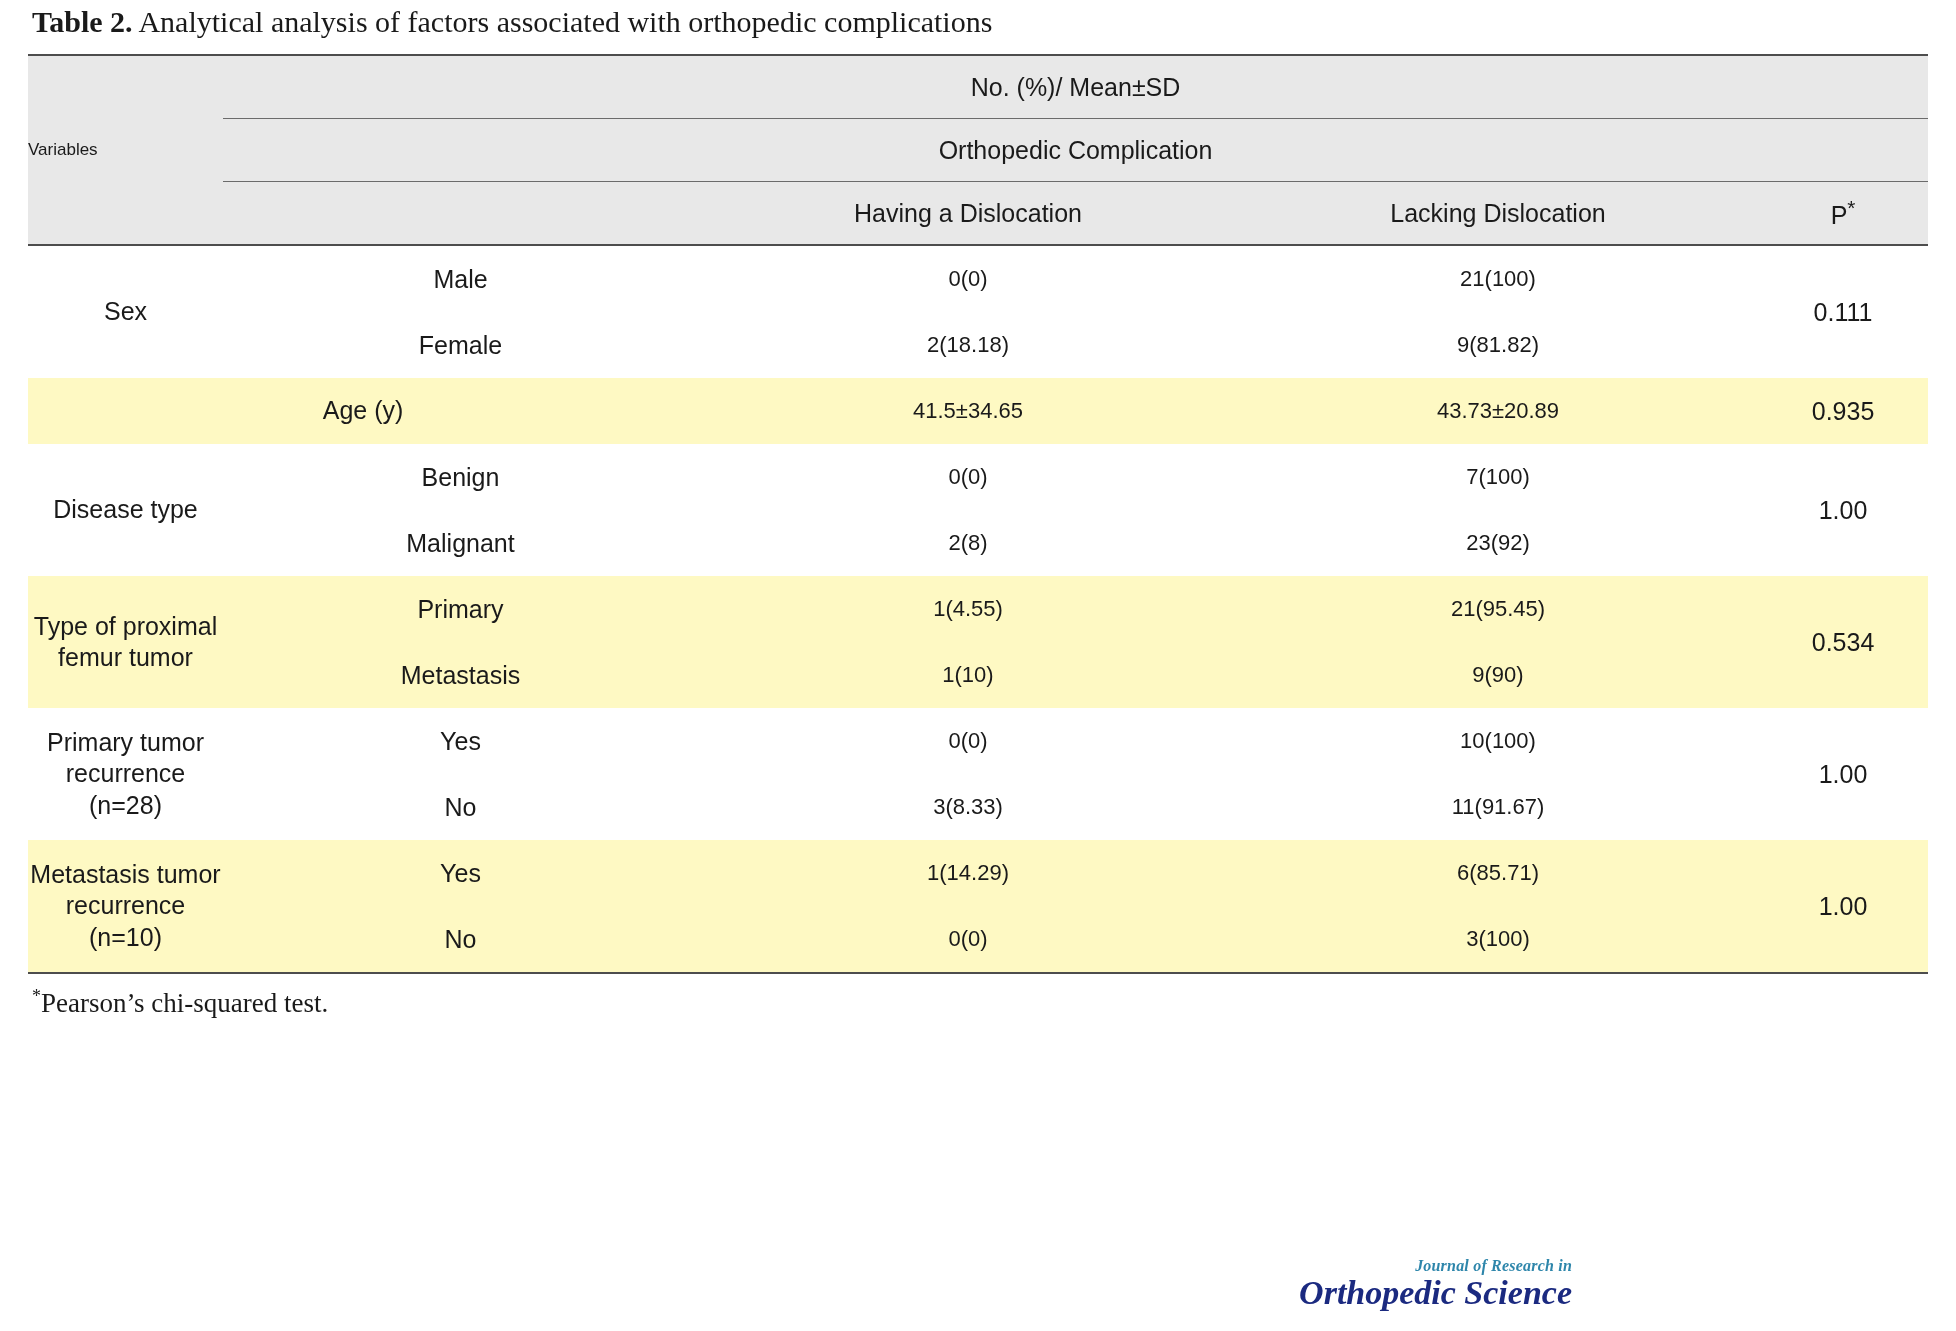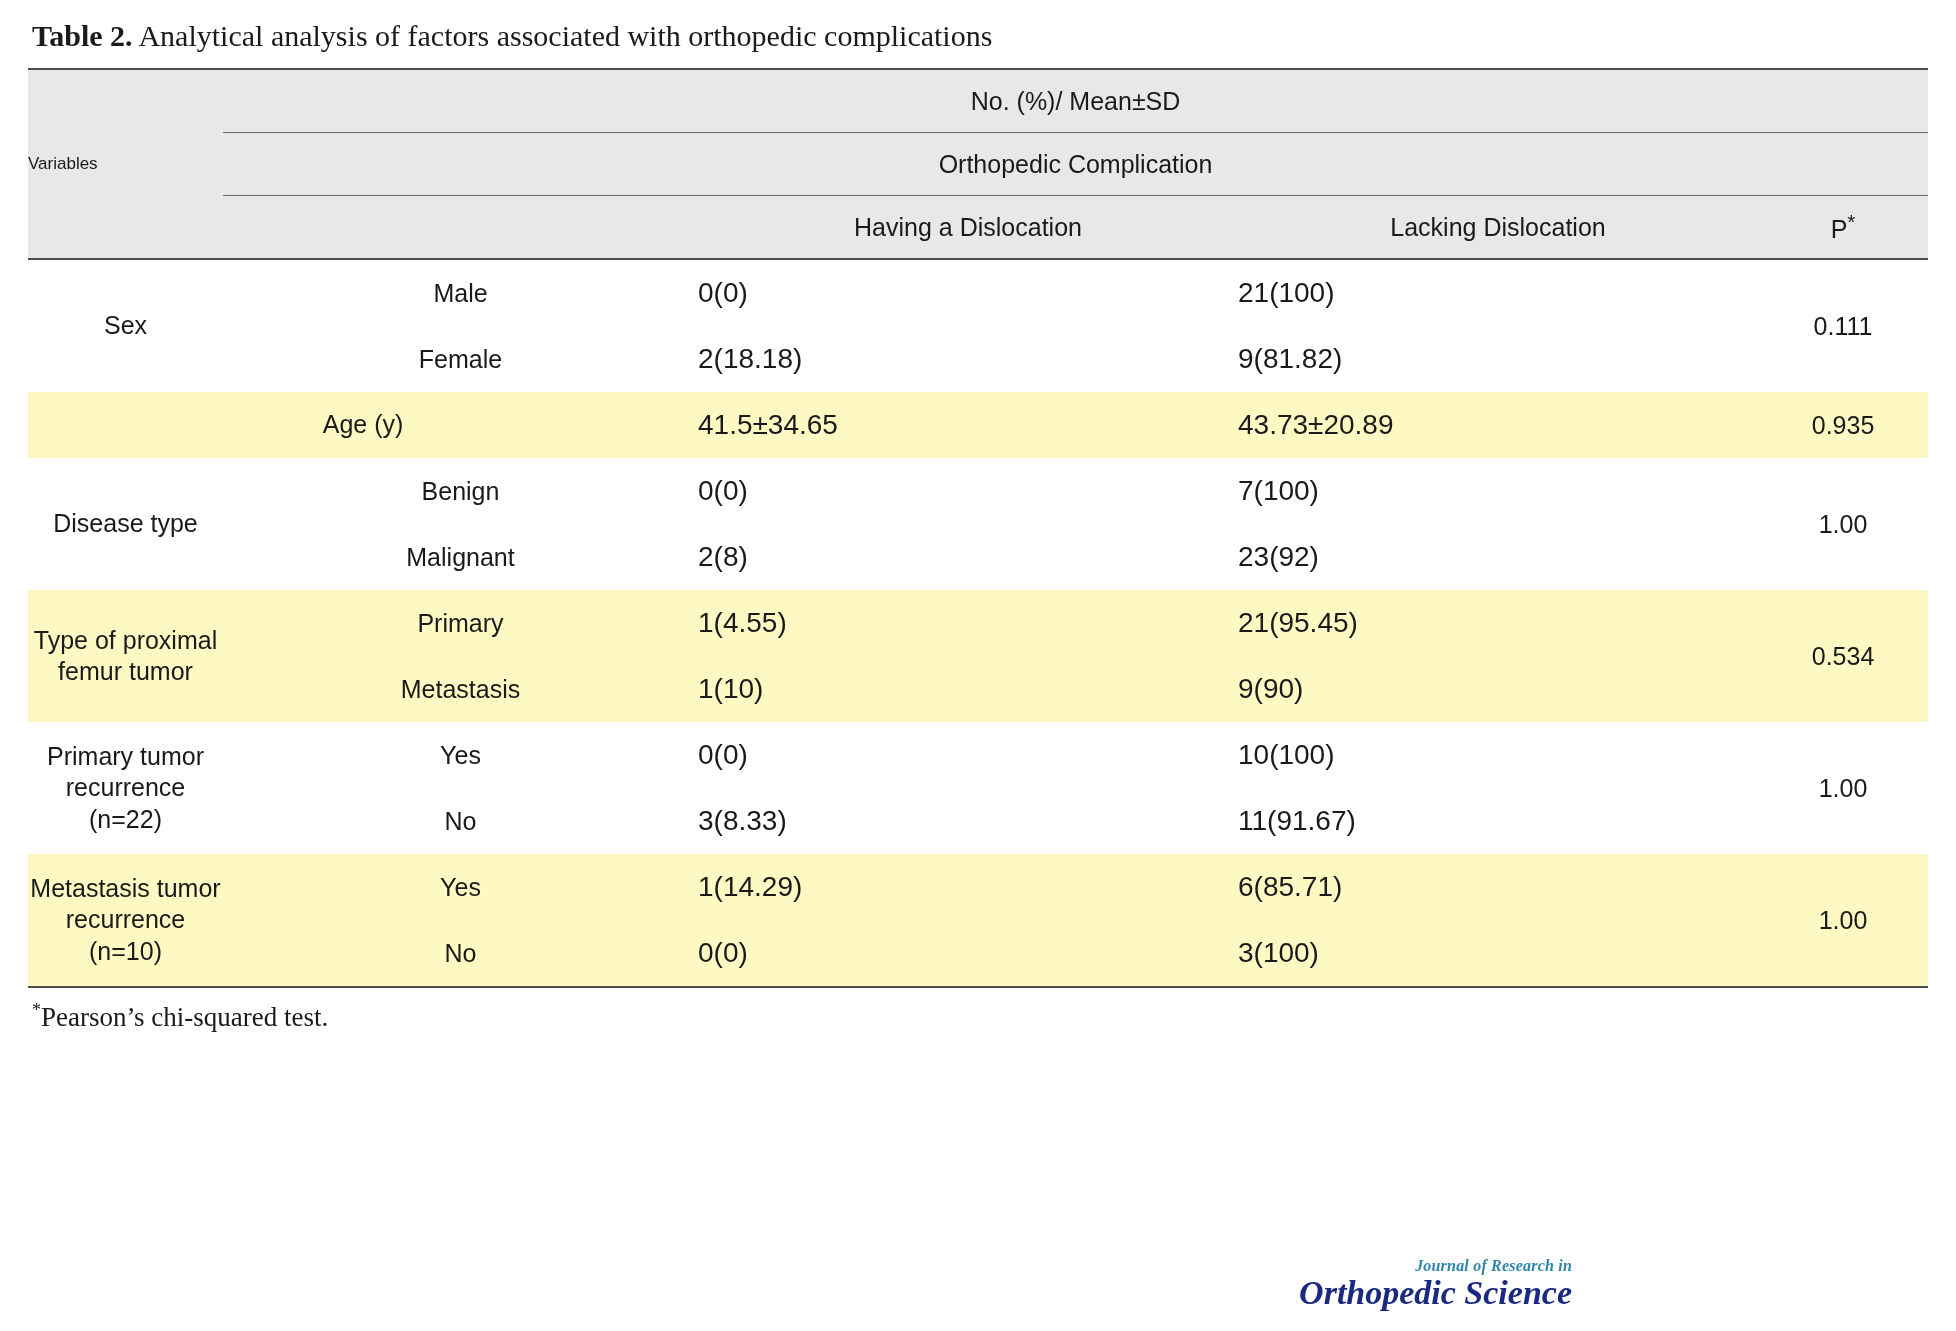--- a/index.html
+++ b/index.html
@@ -12,21 +12,21 @@
     height: 1331px;
     font-family: "Liberation Sans", sans-serif;
     color: #1a1a1a;
     overflow: hidden;
   }
   .page {
     position: relative;
     width: 1616px;
     height: 1331px;
     box-sizing: border-box;
-    padding: 18px 28px 0 28px;
+    padding: 4px 28px 0 28px;
   }
   
   .caption {
     font-family: "Liberation Serif", serif;
     font-size: 30px;
     line-height: 1.2;
     color: #1a1a1a;
     margin: 0 0 14px 4px;
     white-space: nowrap;
   }
@@ -52,22 +52,22 @@
   .row-shade { background: #fef9c3; }
   .row-plain { background: #ffffff; }
 
   .rule-top    { border-top: 2px solid #4d4d4d; }
   .rule-bottom { border-bottom: 2px solid #4d4d4d; }
   .c-sub {
     text-align: center;
     font-size: 25px;
   }
   .c-val {
-    text-align: left;
-    font-size: 28px;
+    text-align: center;
+    font-size: 22px;
   }
   .c-p {
     text-align: center;
     font-size: 25px;
   }
   .hdr-cell {
     font-weight: bold;
     text-align: center;
     font-size: 25px;
   }
@@ -194,21 +194,21 @@
         <td class="c-val h-row">21(95.45)</td>
         <td class="c-p" rowspan="2">0.534</td>
       </tr>
       <tr class="row-shade">
         <td class="c-sub h-row">Metastasis</td>
         <td class="c-val h-row">1(10)</td>
         <td class="c-val h-row">9(90)</td>
       </tr>
 
       <tr class="row-plain">
-        <td class="grp-label" rowspan="2">Primary tumor recurrence (n=22)</td>
+        <td class="grp-label" rowspan="2">Primary tumor recurrence (n=28)</td>
         <td class="c-sub h-row">Yes</td>
         <td class="c-val h-row">0(0)</td>
         <td class="c-val h-row">10(100)</td>
         <td class="c-p" rowspan="2">1.00</td>
       </tr>
       <tr class="row-plain">
         <td class="c-sub h-row">No</td>
         <td class="c-val h-row">3(8.33)</td>
         <td class="c-val h-row">11(91.67)</td>
       </tr>

